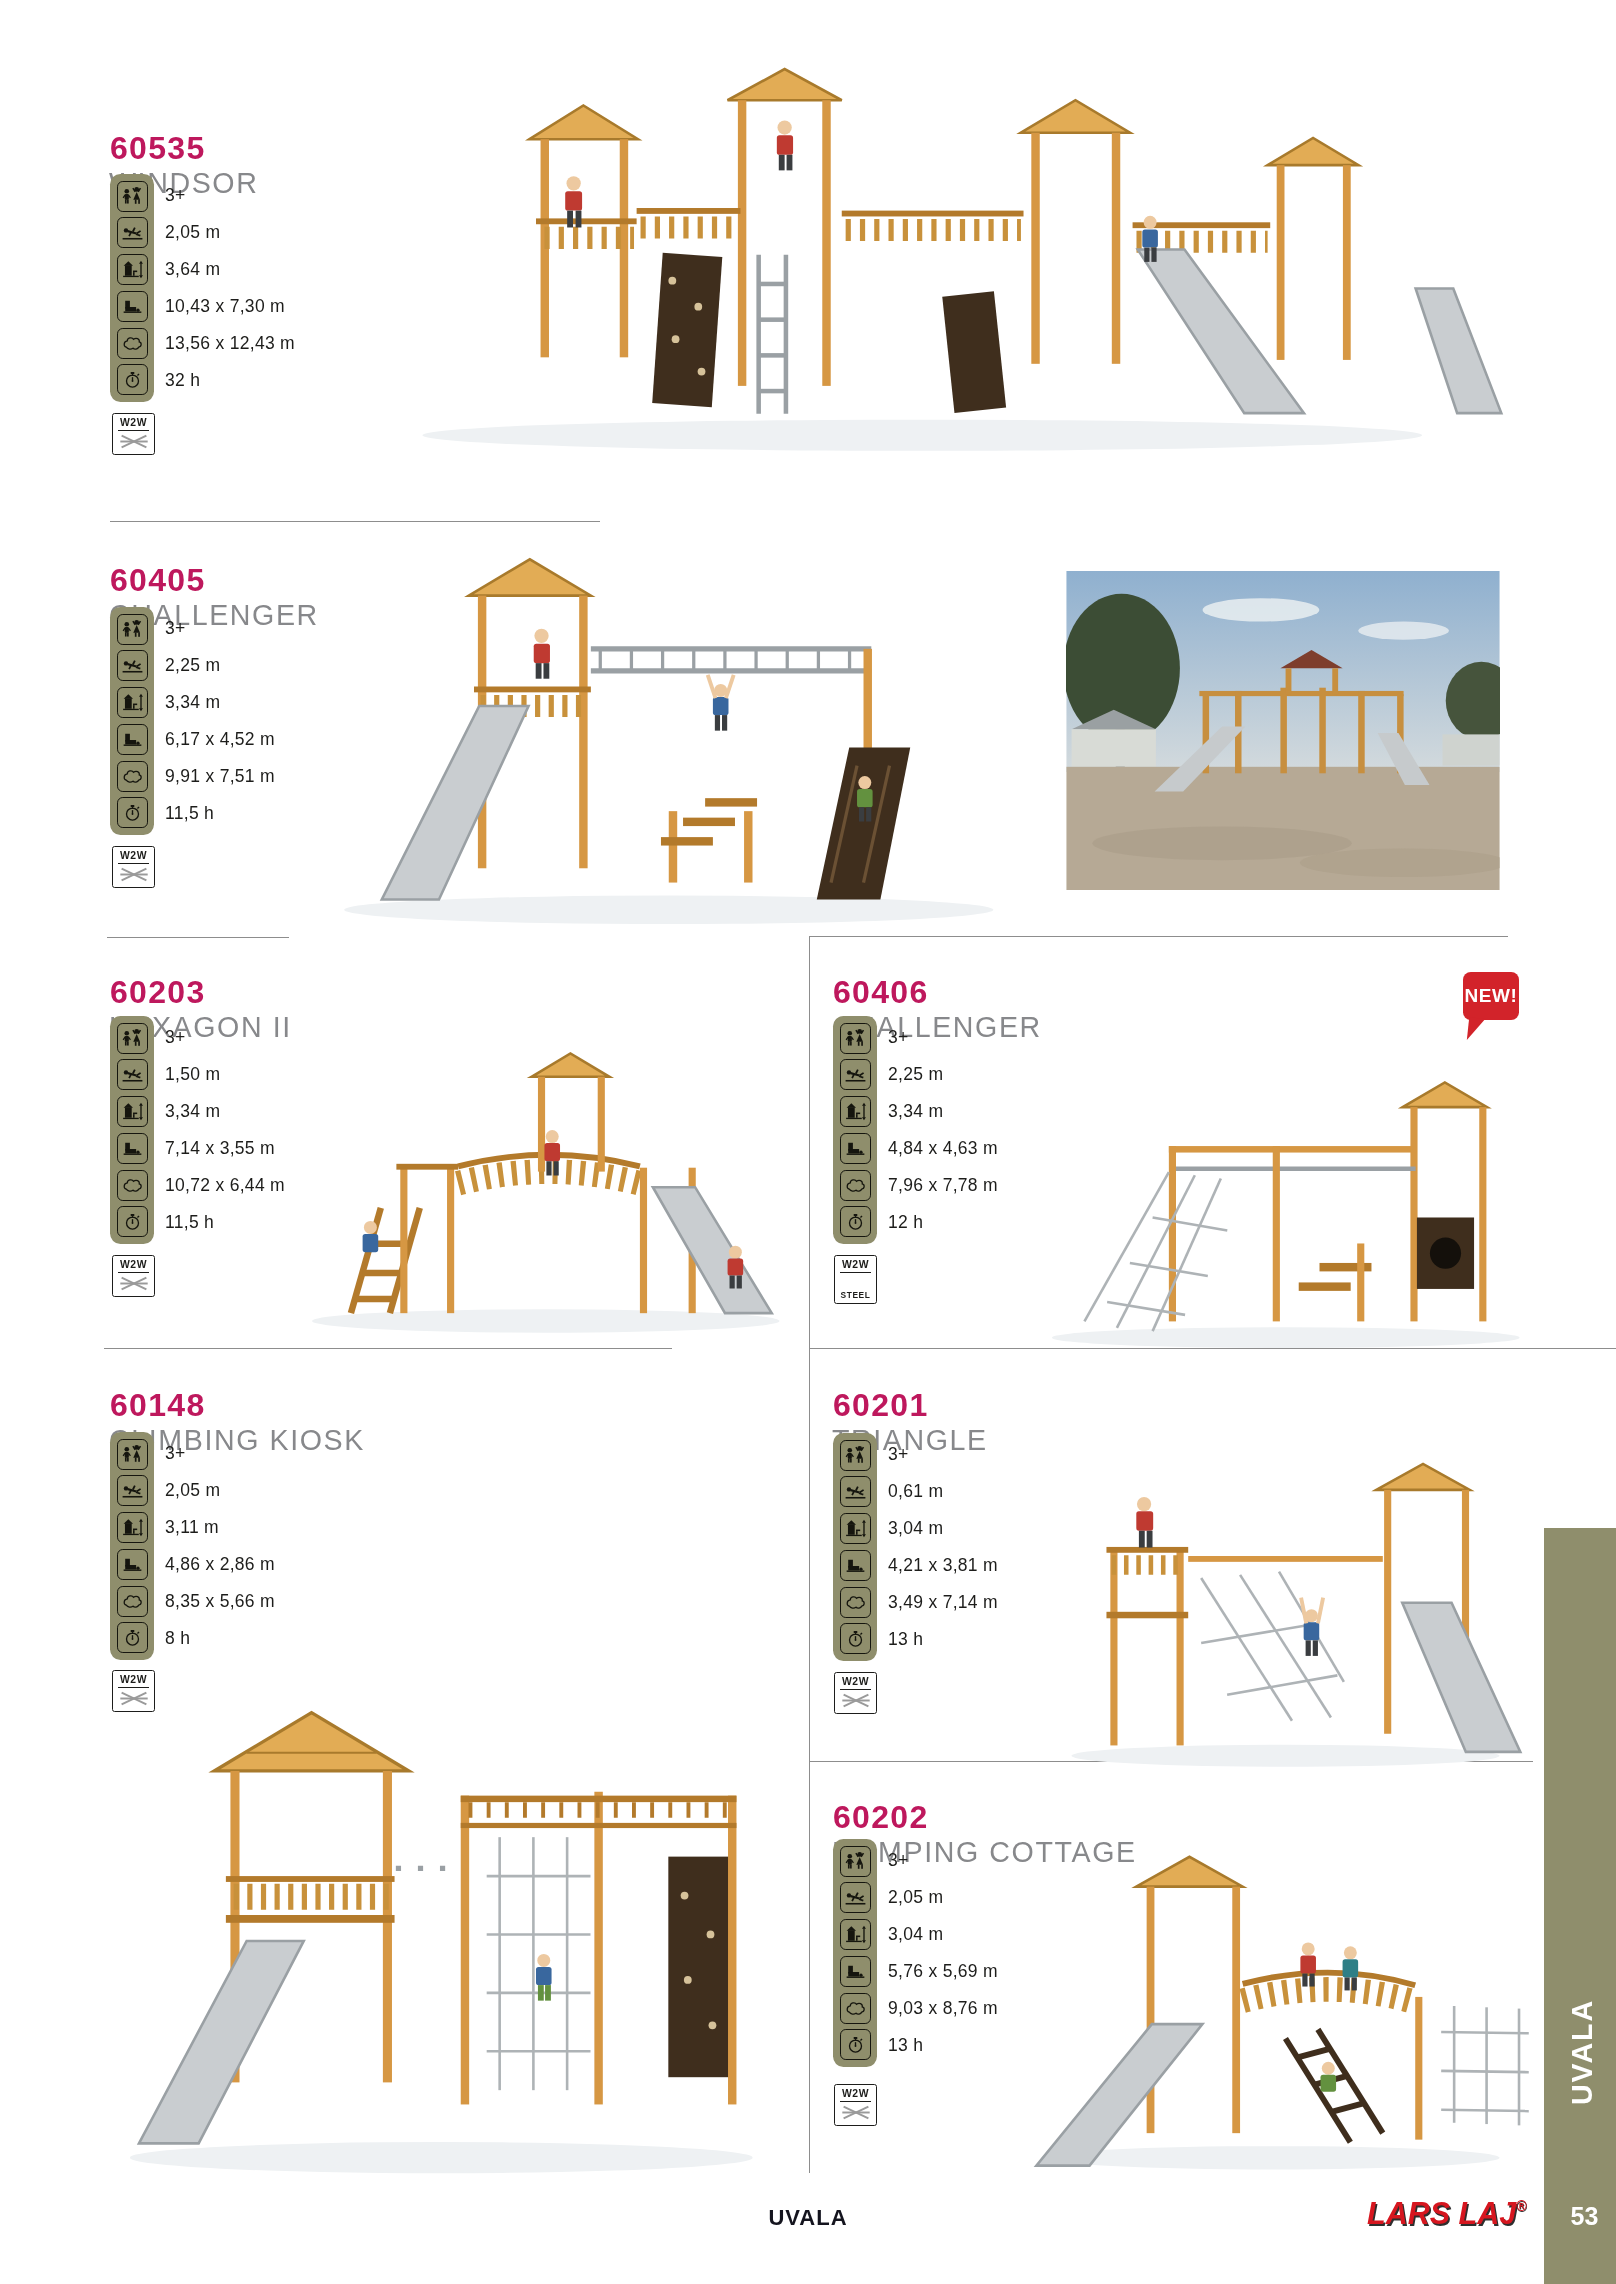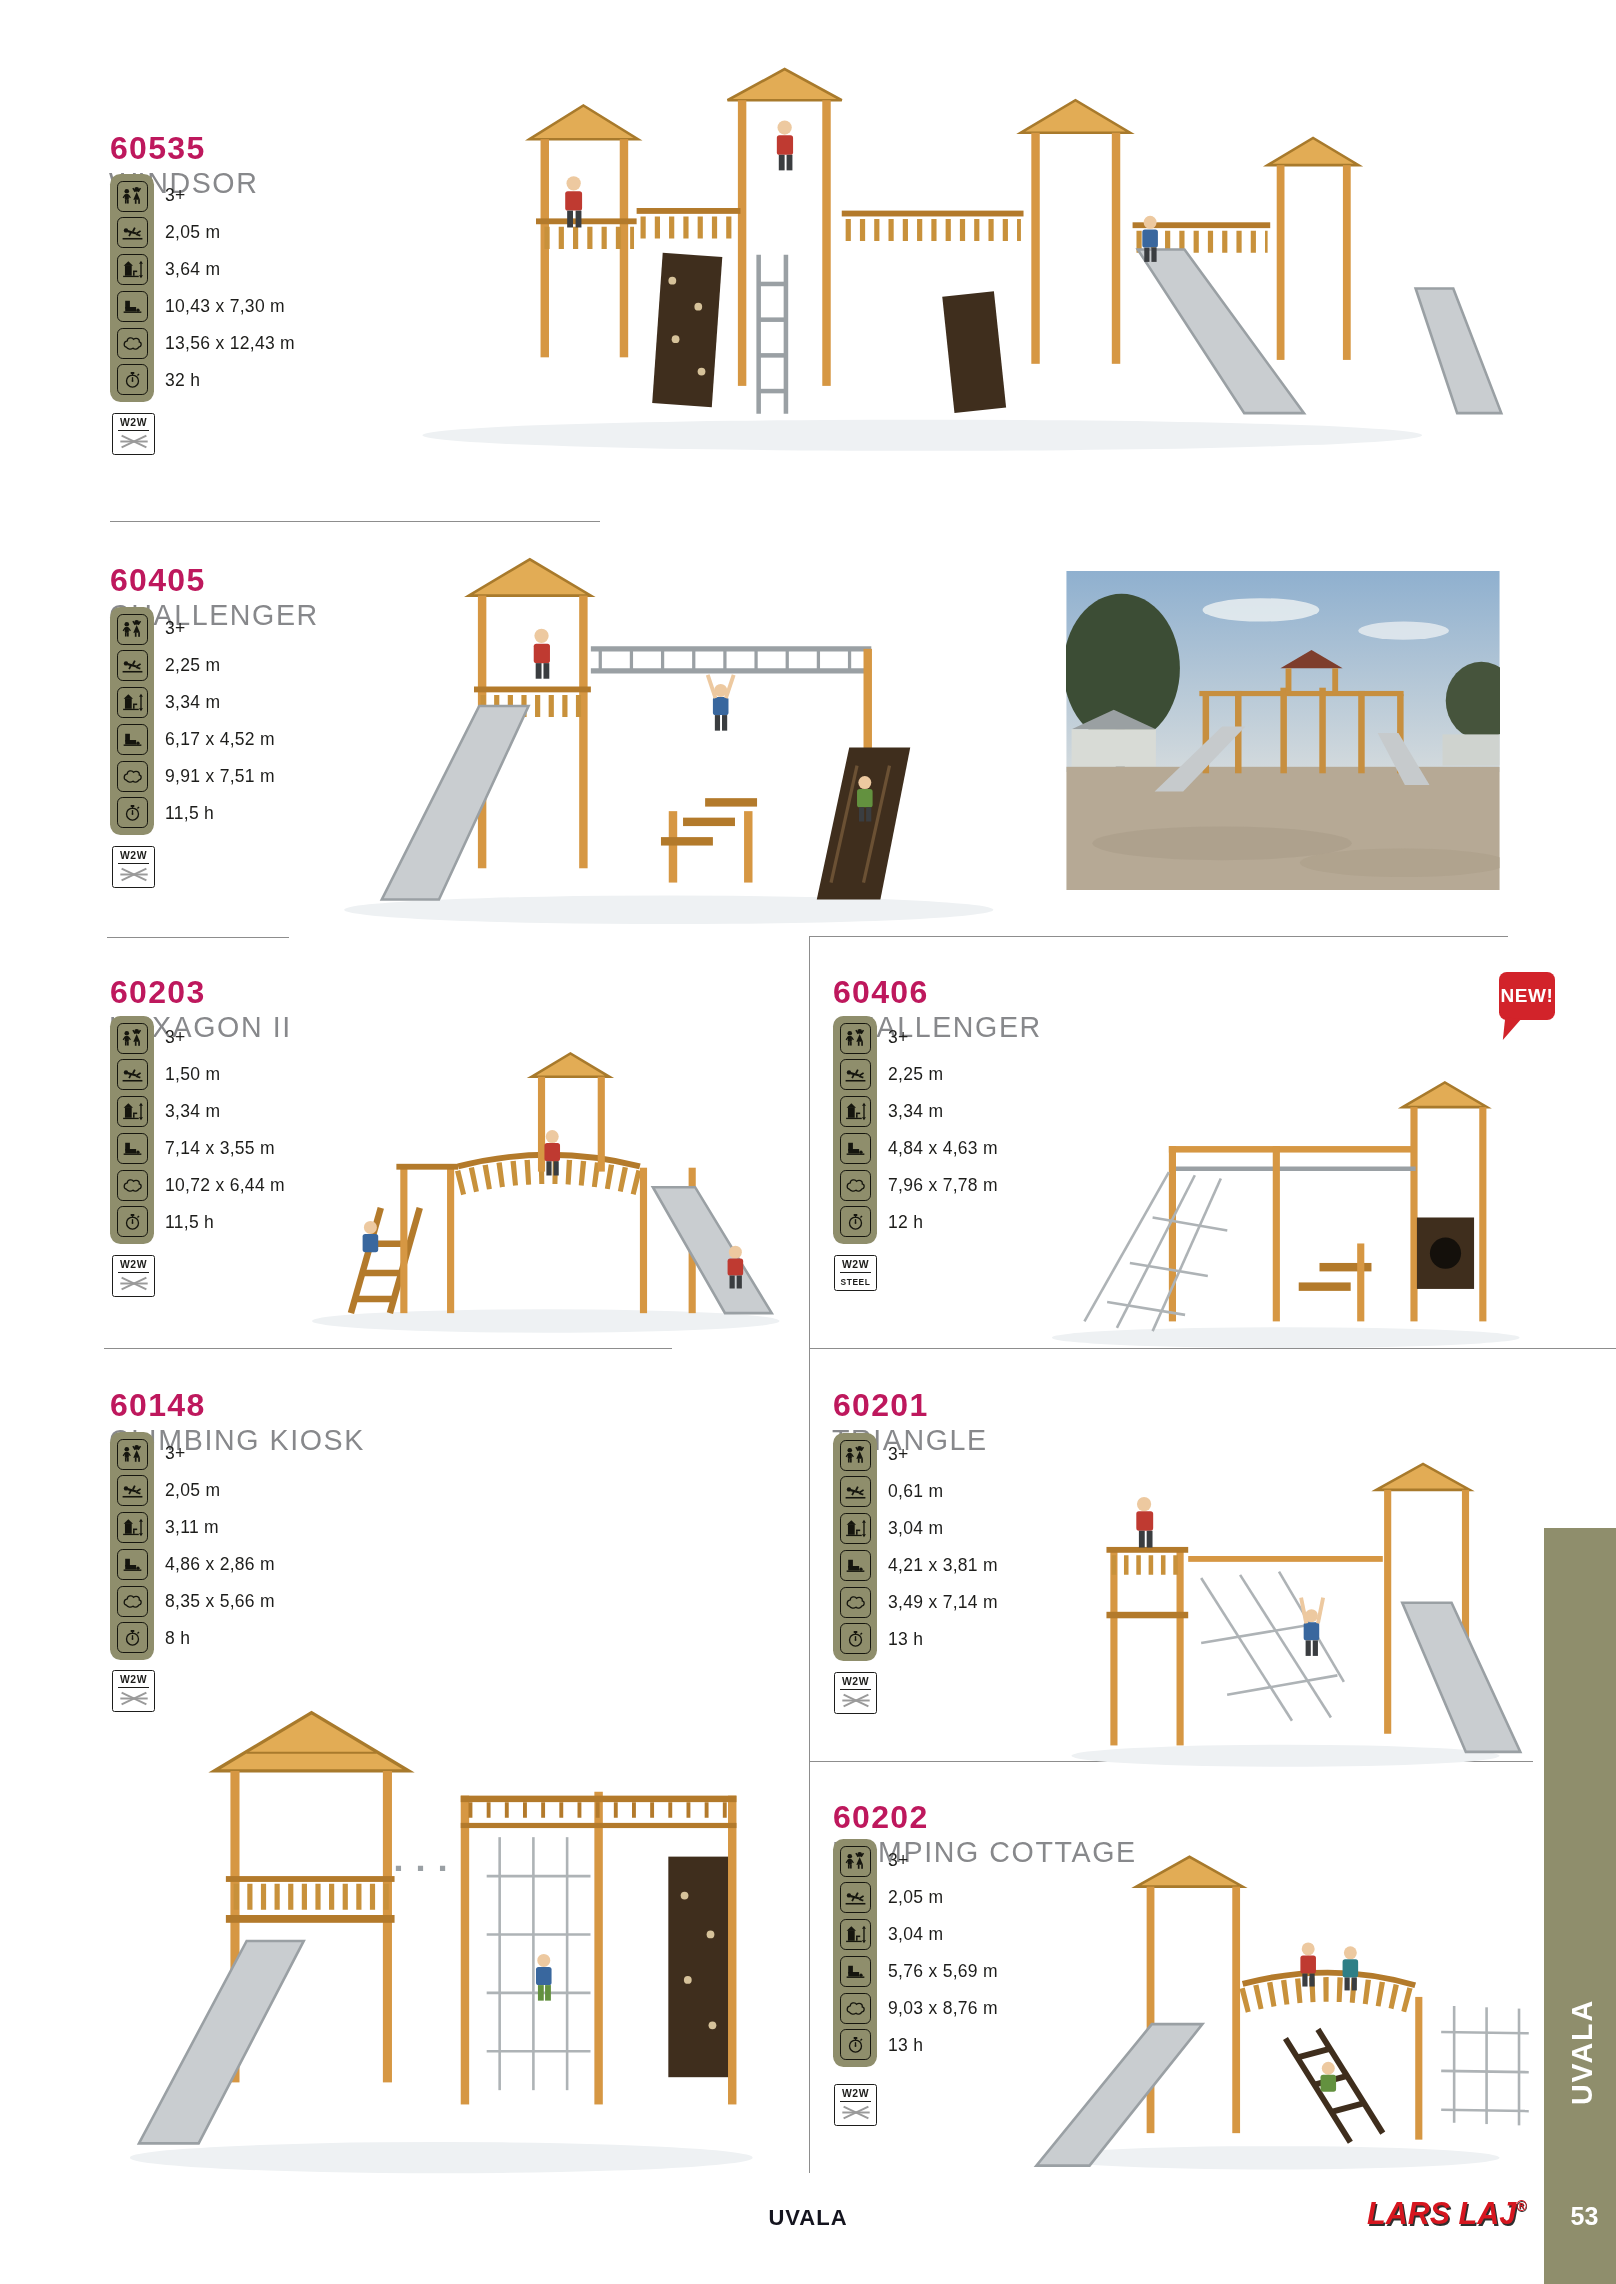--- a/index.html
+++ b/index.html
@@ -14,37 +14,37 @@
   .ibox{width:31px;height:31px;border:1.9px solid #15150e;border-radius:5.8px;box-sizing:border-box;
         display:flex;align-items:center;justify-content:center;}
   .ibox svg{width:25px;height:25px;display:block;}
   .vals{position:absolute;width:390px;}
   .v{height:37px;display:flex;align-items:center;font-size:17.5px;color:#1d1d1b;letter-spacing:0.3px;white-space:nowrap;}
   
   .w2w{position:absolute;width:43px;background:#ffffff;border:1.9px solid #1d1d1b;border-radius:2.6px;
        box-sizing:border-box;display:flex;flex-direction:column;align-items:center;padding:3.9px 0 3.9px;}
   .w2w .t{font-size:10.4px;font-weight:800;letter-spacing:0.6px;border-bottom:1.6px solid #1d1d1b;padding:0 1.9px 1.3px;line-height:1;}
   .w2w svg{width:30px;height:17px;margin-top:2.6px;display:block;}
-  .w2w .steel{font-size:8.4px;font-weight:700;letter-spacing:0.6px;margin-top:5px;line-height:1;}
+  .w2w .steel{font-size:8.4px;font-weight:700;letter-spacing:0.6px;margin-top:18px;line-height:1;}
   
   .hl{position:absolute;height:1.3px;background:#8d8d8d;}
   .vl{position:absolute;width:1.3px;background:#8d8d8d;}
   
   .render{position:absolute;}
   .render svg{width:100%;height:100%;display:block;}
   .w{fill:#d69743}.wd{fill:#b37a2b}.wl{fill:#e2ac55}
   .sl{fill:#c9cdd0}.pk{fill:#3f2e1d}.sh{fill:#eef1f3}
   .net{stroke:#aeb3b6;stroke-width:4;fill:none}
   .metal{stroke:#9aa0a4;fill:none}
   .kr{fill:#bf3a31}.kb{fill:#39679e}.kg{fill:#63913f}.kt{fill:#2e7f86}
   .sk{fill:#edc9a0}.pd{fill:#3a3d40}
   .slat{stroke:#c8913b;fill:none}
   
   .newb{position:absolute;left:1463px;top:972px;width:56px;height:48px;background:#d2232a;border-radius:7.8px;
-        color:#fff;font-weight:800;font-size:19px;display:flex;align-items:center;justify-content:center;letter-spacing:0.6px;margin-left:36px;}
+        color:#fff;font-weight:800;font-size:19px;display:flex;align-items:center;justify-content:center;letter-spacing:0.6px;}
   .newb::after{content:"";position:absolute;left:5.2px;bottom:-21.4px;width:0;height:0;border-style:solid;
         border-width:23.4px 16px 0 0;border-color:#d2232a transparent transparent transparent;transform:rotate(6deg);}
   
   .tab{position:absolute;left:1544px;top:1528px;width:73px;height:756px;background:#8f8e6c;z-index:5;}
   .tabtext{position:absolute;left:1483px;top:2037px;width:195px;height:30px;text-align:center;color:#fff;
         font-size:28.6px;font-weight:700;letter-spacing:1.9px;transform:rotate(-90deg);z-index:6;}
   .pnum{position:absolute;left:1552px;top:2202px;width:65px;text-align:center;color:#fff;font-size:25px;font-weight:700;z-index:6;}
   .fcenter{position:absolute;left:678px;top:2205px;width:260px;text-align:center;font-size:22px;font-weight:700;
         color:#14141e;letter-spacing:1px;}
   .logo{position:absolute;left:1367px;top:2196px;white-space:nowrap;}

